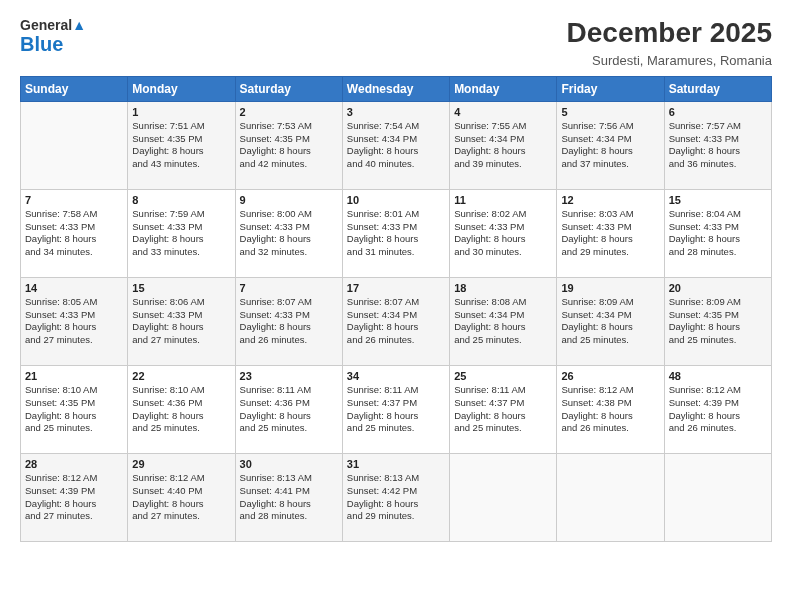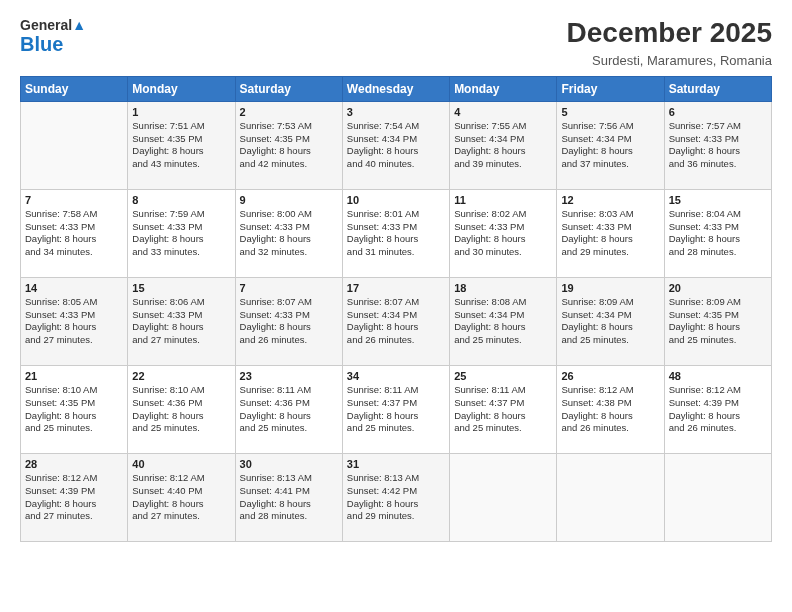--- a/index.html
+++ b/index.html
@@ -232,21 +232,21 @@
           <span class="day-num">48</span>
           <div class="day-info">Sunrise: 8:12 AM<br>Sunset: 4:39 PM<br>Daylight: 8 hours<br>and 26 minutes.</div>
         </td>
         </tr>
         <tr>
           <td>
           <span class="day-num">28</span>
           <div class="day-info">Sunrise: 8:12 AM<br>Sunset: 4:39 PM<br>Daylight: 8 hours<br>and 27 minutes.</div>
         </td>
           <td>
-          <span class="day-num">40</span>
+          <span class="day-num">29</span>
           <div class="day-info">Sunrise: 8:12 AM<br>Sunset: 4:40 PM<br>Daylight: 8 hours<br>and 27 minutes.</div>
         </td>
           <td>
           <span class="day-num">30</span>
           <div class="day-info">Sunrise: 8:13 AM<br>Sunset: 4:41 PM<br>Daylight: 8 hours<br>and 28 minutes.</div>
         </td>
           <td>
           <span class="day-num">31</span>
           <div class="day-info">Sunrise: 8:13 AM<br>Sunset: 4:42 PM<br>Daylight: 8 hours<br>and 29 minutes.</div>
         </td>

